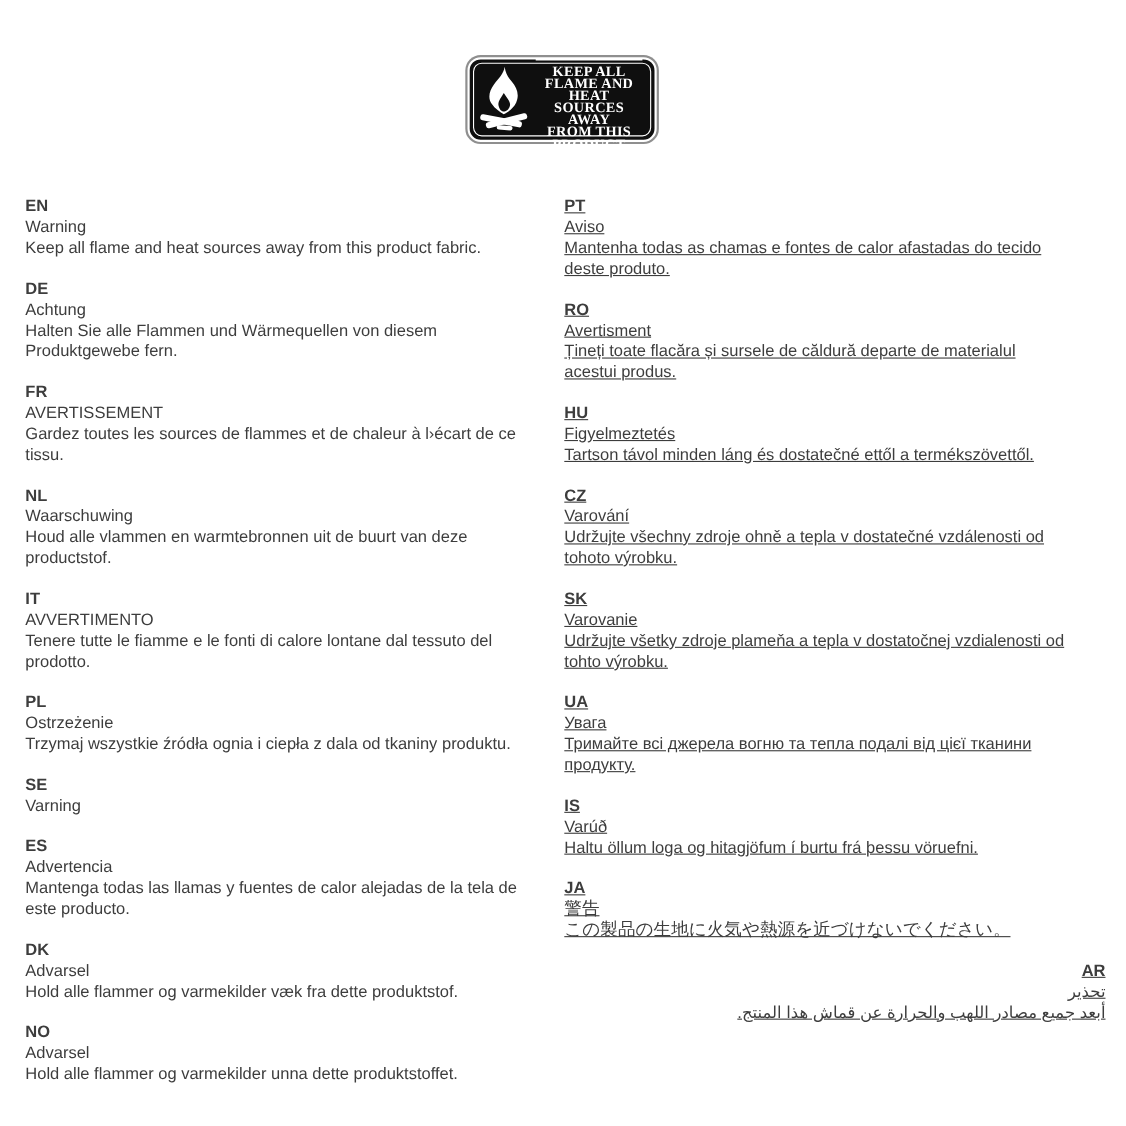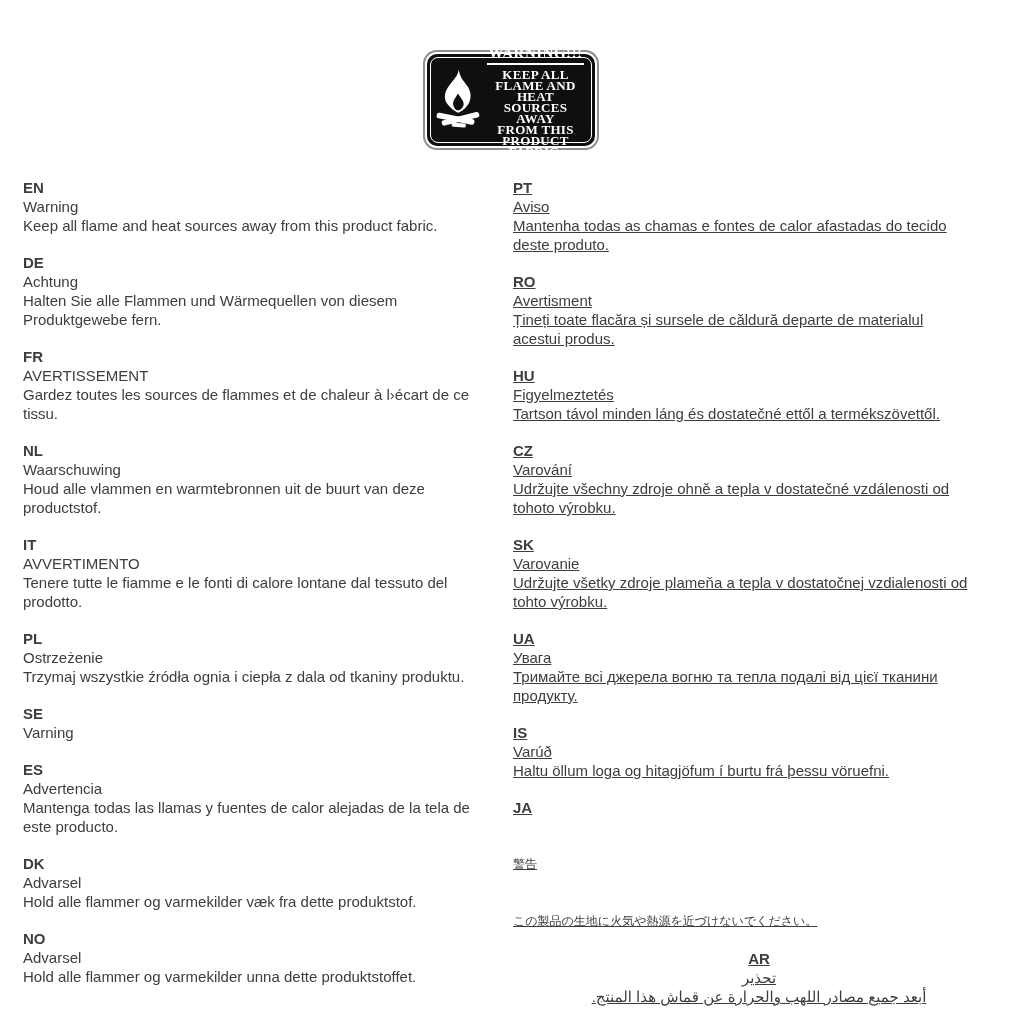--- a/index.html
+++ b/index.html
@@ -9,21 +9,21 @@
     font-family: "Liberation Sans", sans-serif;
     color: #3d3d3d;
     position: relative;
     overflow: hidden;
   }
 
   
   .badge {
     position: absolute;
     left: 425px; top: 52px;
-    width: 172px; height: 96px;
+    width: 172px; height: 77px;
     background: #0f0f0f;
     border: 2px solid #ffffff;
     box-shadow: 0 0 0 2px #8f8f8f;
     border-radius: 12px;
     box-sizing: border-box;
   }
   .badge::after {
     content: "";
     position: absolute; inset: 3px;
     border: 1.5px solid #ffffff;
@@ -70,24 +70,24 @@
     line-height: 19px;
   }
   #col-left  { left: 23px;  width: 472px; }
   #col-right { left: 513px; width: 492px; text-decoration: underline; }
 
   .sec { margin-bottom: 18px; }
   .sec .code { font-weight: bold; }
   .sec .subtitle { font-weight: normal; }
   .sec .body { white-space: pre-line; }
 
-  .sec.rtl { text-align: center; }
+  .sec.rtl { text-align: right; }
   .sec.rtl .subtitle, .sec.rtl .body { direction: rtl; }
 
-  .sec.cjk .subtitle, .sec.cjk .body { font-size: 12px; margin-top: 38px; }
+  .sec.cjk .subtitle, .sec.cjk .body { font-size: 16px; }
 </style>
 </head>
 <body>
 
 <div class="badge">
   <div class="badge-inner">
     <span class="badge-icon">
       <svg viewBox="0 0 60 78" xmlns="http://www.w3.org/2000/svg">
 
         <path fill="#ffffff" d="M31 1 C30 9 24 14 19 21 C13 29 12 37 16 43 C20 49 26 53 30 55 C35 53 41 48 44 42 C48 33 45 25 39 18 C34 12 32 8 31 1 Z"></path>

